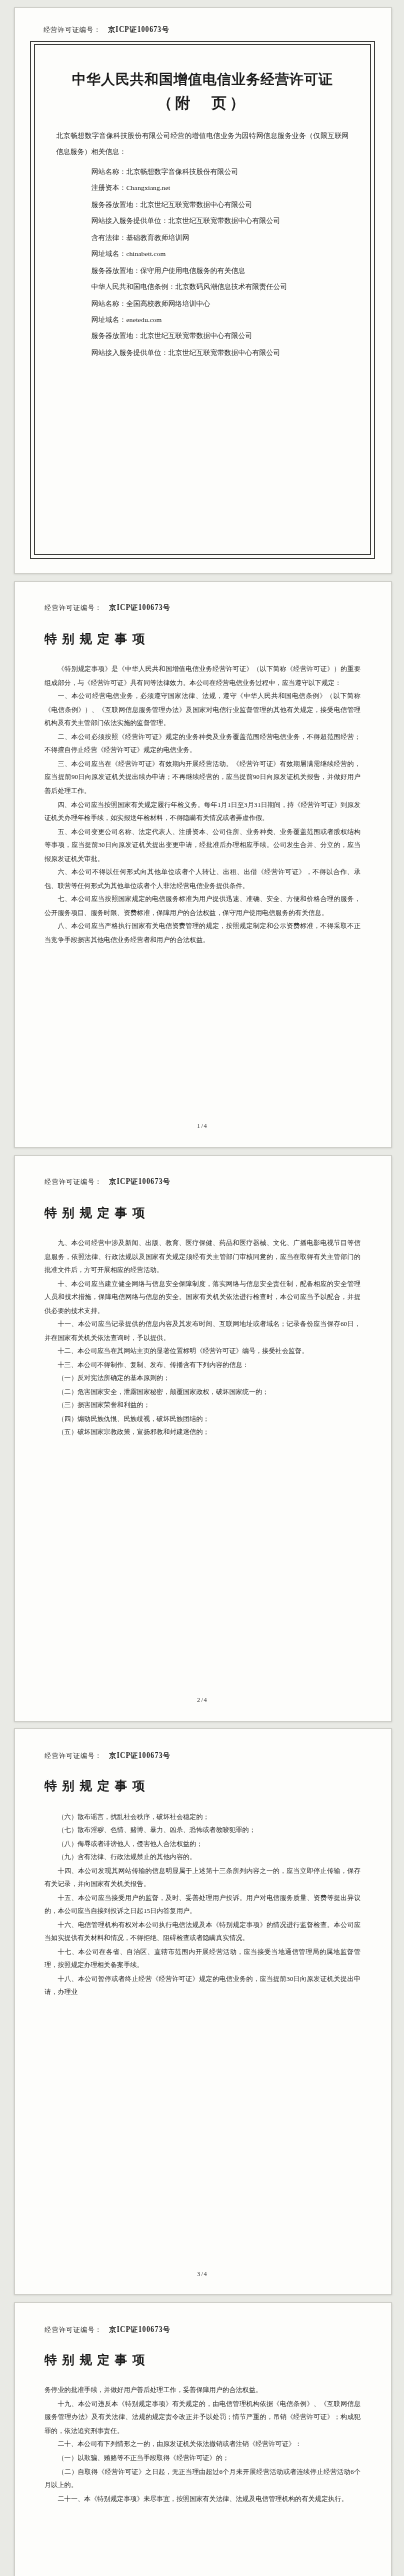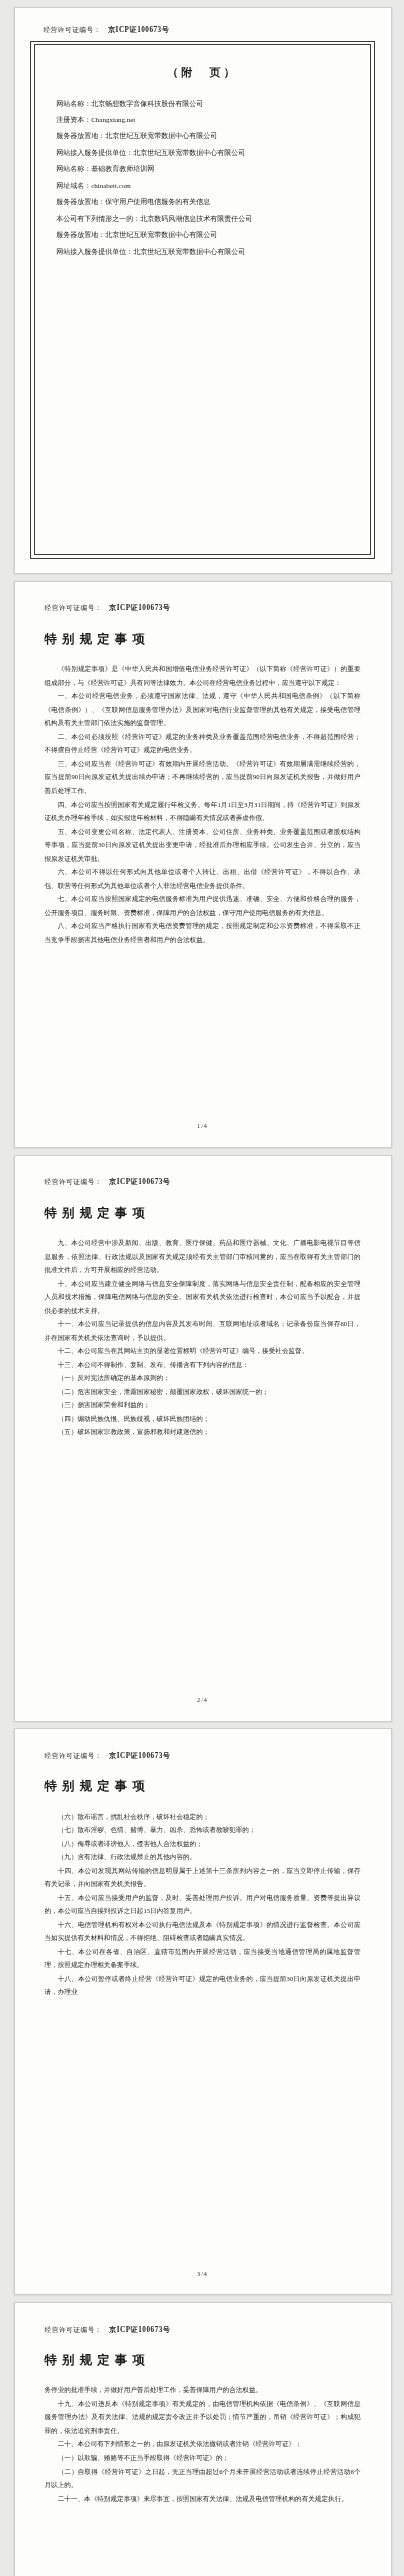--- a/index.html
+++ b/index.html
@@ -45,35 +45,36 @@
   .cert-title {
     margin: 7.2px 5.2px 3.1px;
     font-size: 14px;
     font-weight: 700;
     text-align: center;
     letter-spacing: 0.5px;
     line-height: 1.45;
   }
   .cert-subtitle {
     text-align: center;
-    font-size: 11px;
+    font-size: 15px;
     font-weight: 700;
     letter-spacing: 3.1px;
     margin: 2.1px 0 15.5px;
   }
   .cert-intro {
     margin: 0 0 3.1px;
     font-size: 7px;
     line-height: 2.35;
     text-align: justify;
   }
   .cert-line {
     font-size: 7px;
     line-height: 2.35;
     text-align: justify;
+    margin-left: 35px;
   }
 
   
   .prov-page { padding: 21.6px 30px 46px; }
   .prov-page .page-header { margin-left: 0; }
   .prov-title {
     margin: 17.5px 0 14.4px;
     text-align: left;
     font-size: 12.4px;
     font-weight: 700;
@@ -96,30 +97,34 @@
 <body>
 
 <div class="canvas">
 
   <div class="page cert-page">
     <div class="page-header">
       <span>经营许可证编号：</span><span class="hd-num">京ICP证100673号</span>
     </div>
     <div class="cert-frame">
       <div class="cert-frame-inner">
+        <h1 class="cert-title">中华人民共和国增值电信业务经营许可证</h1>
         <div class="cert-subtitle">（附　页）</div>
+        <p class="cert-intro">北京畅想数字音像科技股份有限公司经营的增值电信业务为因特网信息服务业务（仅限互联网信息服务）相关信息：</p>
         <div id="cert-lines">
             <div class="cert-line">网站名称：北京畅想数字音像科技股份有限公司</div>
             <div class="cert-line">注册资本：Changxiang.net</div>
             <div class="cert-line">服务器放置地：北京世纪互联宽带数据中心有限公司</div>
             <div class="cert-line">网站接入服务提供单位：北京世纪互联宽带数据中心有限公司</div>
-            <div class="cert-line">网站名称：基础教育教师培训网</div>
+            <div class="cert-line">含有法律：基础教育教师培训网</div>
             <div class="cert-line">网址域名：chinabett.com</div>
             <div class="cert-line">服务器放置地：保守用户使用电信服务的有关信息</div>
-            <div class="cert-line">本公司有下列情形之一的：北京数码风潮信息技术有限责任公司</div>
+            <div class="cert-line">中华人民共和国电信条例：北京数码风潮信息技术有限责任公司</div>
+            <div class="cert-line">网站名称：全国高校教师网络培训中心</div>
+            <div class="cert-line">网址域名：enetedu.com</div>
             <div class="cert-line">服务器放置地：北京世纪互联宽带数据中心有限公司</div>
             <div class="cert-line">网站接入服务提供单位：北京世纪互联宽带数据中心有限公司</div>
           </div>
       </div>
     </div>
   </div>
 
   <div id="provision-pages">
       <div class="page prov-page">
         <div class="page-header"><span>经营许可证编号：</span><span class="hd-num">京ICP证100673号</span></div>

